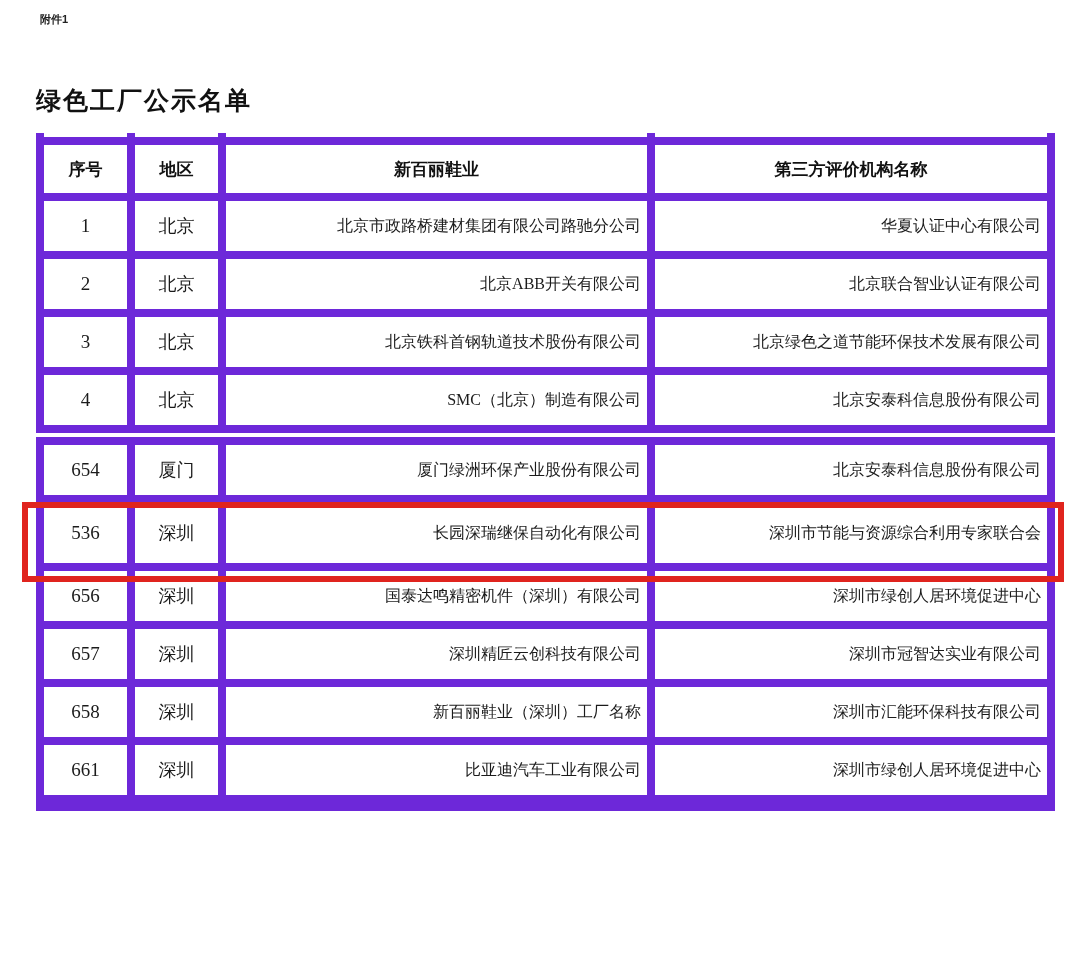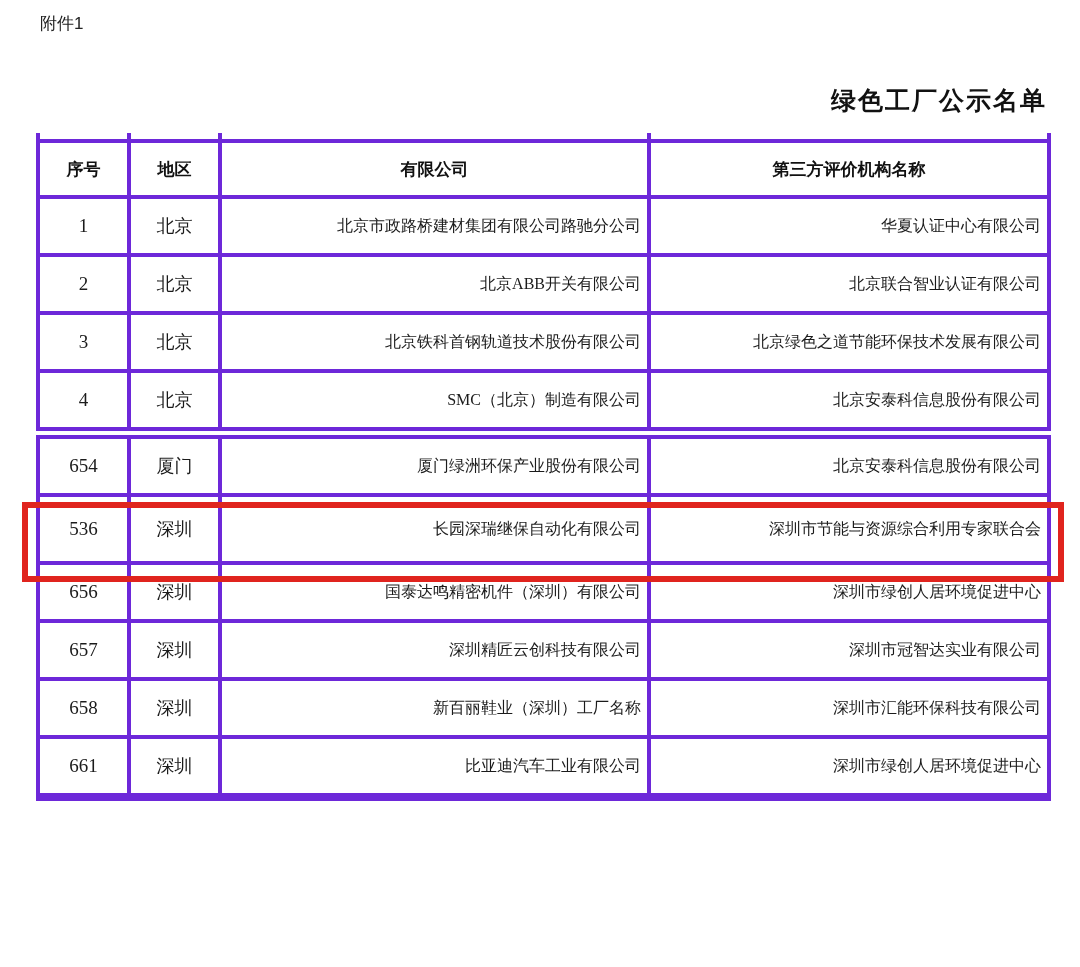--- a/index.html
+++ b/index.html
@@ -8,37 +8,37 @@
     width: 1080px; height: 967px;
     background: #ffffff;
     color: #1b1b1b;
     font-family: "Liberation Serif", serif;
     position: relative;
     overflow: hidden;
   }
   .attachment {
     position: absolute; left: 40px; top: 12px;
     font-family: "Liberation Sans", sans-serif;
-    font-weight: 400; font-size: 17px; color: #222;
+    font-weight: 700; font-size: 11px; color: #222;
   }
   .title {
     position: absolute; left: 36px; top: 84px; width: 1011px;
-    text-align: right;
+    text-align: left;
     font-family: "Liberation Sans", sans-serif;
     font-weight: 700; font-size: 25px; letter-spacing: 2px; color: #111;
   }
   .tablewrap { position: absolute; left: 36px; top: 133px; width: 1011px; }
   table {
     border-collapse: collapse;
     table-layout: fixed;
     width: 1011px;
   }
   #section2-table { margin-top: 4px; }
   th, td {
-    border: 4px solid #6d28d9;
+    border: 8px solid #6d28d9;
     text-align: center;
     vertical-align: middle;
     padding: 0 6px;
     font-size: 18px;
     overflow: hidden;
     white-space: nowrap;
   }
   th {
     font-family: "Liberation Sans", sans-serif;
     font-weight: 700; font-size: 17px; color: #111;
@@ -77,21 +77,21 @@
     <tbody>
       <tr class="sliver-top">
         <td></td>
         <td></td>
         <td></td>
         <td></td>
       </tr>
       <tr class="header-row">
         <th>序号</th>
         <th>地区</th>
-        <th>有限公司</th>
+        <th>新百丽鞋业</th>
         <th>第三方评价机构名称</th>
       </tr>
     </tbody>
     <tbody>
         <tr class="datarow">
     <td class="num-cell">1</td>
     <td class="region-cell">北京</td>
     <td class="factory-cell">北京市政路桥建材集团有限公司路驰分公司</td>
     <td class="agency-cell">华夏认证中心有限公司</td>
   </tr>

